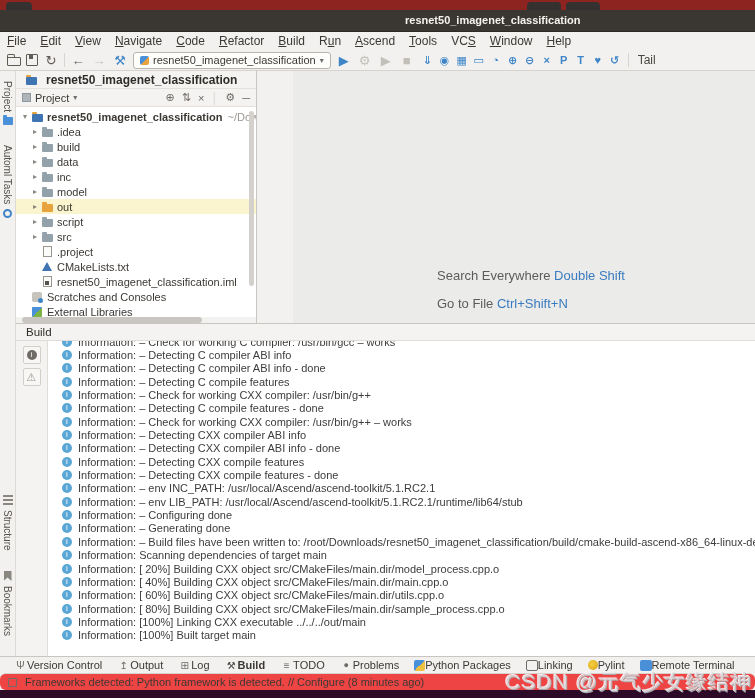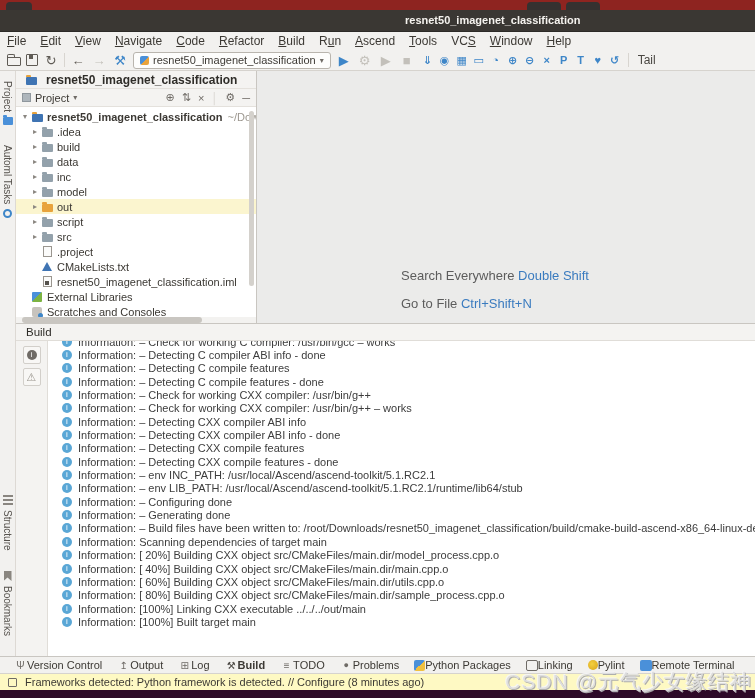--- a/index.html
+++ b/index.html
@@ -93,21 +93,21 @@
   .ic-iml::after { content: ""; position: absolute; bottom: 1px; left: 1px; width: 4px; height: 4px; background: #55524d; }
   .ic-cmake { width: 0; height: 0; border-left: 5px solid transparent; border-right: 5px solid transparent; border-bottom: 9px solid #3f74b3; }
   .ic-libs { width: 10px; height: 10px; background: linear-gradient(135deg, #4a90d9 50%, #7cb342 50%); border-radius: 1px; }
   .ic-scratch { width: 10px; height: 10px; background: #c7c3bd; border-radius: 2px; position: relative; }
   .ic-scratch::after { content: ""; position: absolute; right: -1px; bottom: -1px; width: 5px; height: 5px; border-radius: 50%; background: #3e86c8; }
   .hscroll { position: absolute; bottom: 0; left: 0; right: 0; height: 6px; background: #f3f2f0; }
   .hscroll .thumb { margin-left: 6px; width: 180px; height: 6px; background: #c9c6c1; border-radius: 3px; }
   .vscroll { position: absolute; top: 40px; right: 2px; width: 5px; height: 175px; background: #d4d1cc; border-radius: 3px; }
 
   
-  .editor { flex: 1; background: #ebebea; position: relative; min-width: 0; overflow: hidden; }
+  .editor { flex: 1; background: #ebebea; position: relative; min-width: 0; overflow: hidden; margin-left: 36px; }
   .tips { position: absolute; left: 144px; top: 197px; font-size: 13px; }
   .tip { margin-bottom: 13px; white-space: nowrap; }
   .tip-label { color: #5c5c5c; }
   .tip-key { color: #3a7bbf; }
 
   
   .build-panel { flex: 1; border-top: 1px solid #c9c6c1; background: #fff; display: flex; flex-direction: column; min-height: 0; }
   .bp-header { height: 17px; background: #f4f3f1; border-bottom: 1px solid #e0ddd8; display: flex; align-items: center;
                padding-left: 10px; font-size: 11.5px; color: #2f2d29; flex: none; }
   .bp-body { flex: 1; display: flex; min-height: 0; overflow: hidden; }
@@ -138,22 +138,22 @@
   .bb-log::before { content: "⊞"; }
   .bb-build::before { content: "⚒"; color: #4a4742; }
   .bb-todo::before { content: "≡"; }
   .bb-problems::before { content: "●"; font-size: 9px; }
   .bb-python { background: linear-gradient(135deg, #4a90d9 50%, #f0c040 50%); border-radius: 2px; width: 11px; height: 11px; }
   .bb-terminal { border: 1.5px solid #6f6b66; border-radius: 2px; width: 12px; height: 11px; }
   .bb-pylint { background: radial-gradient(circle at 40% 40%, #f4d03f, #d8a21a); border-radius: 50%; width: 10px; height: 10px; }
   .bb-remote { background: #4a90d9; border-radius: 2px; width: 12px; height: 11px; }
 
   
-  .statusbar { height: 17px; border-top: 1px solid #d6d3ce; background: #fef9c3; display: flex; align-items: center;
-               padding-left: 8px; gap: 8px; font-size: 11px; color: #3c3934; flex: none; white-space: nowrap; }
+  .statusbar { height: 17px; border-top: 1px solid #d6d3ce; background: #ef4444; display: flex; align-items: center;
+               padding-left: 8px; gap: 8px; font-size: 11px; color: #3c3934; flex: none; white-space: nowrap; border-radius: 6px; }
   .sb-ic { width: 9px; height: 9px; border: 1.5px solid #6f6b66; border-radius: 1px; flex: none; }
 
   
   .watermark { position: absolute; right: 3px; bottom: 2px; font-size: 21px; color: #dddddf; opacity: 0.95;
                text-shadow: 1px 1px 0 #aaaaac, -1px -1px 0 #f6f6f8; z-index: 10; letter-spacing: 1px; }
 </style>
 </head>
 <body>
 
 <div class="screen">
@@ -386,32 +386,32 @@
                 <span class="ticon">
                   <span class="ic-iml"></span>
                 </span>
                 <span class="tlabel">resnet50_imagenet_classification.iml</span>
                 <span class="tsuffix"></span>
               </div>
 
               <div class="tree-row lvl0">
                 <span class="chev"></span>
                 <span class="ticon">
-                  <span class="ic-libs"></span>
-                </span>
-                <span class="tlabel">External Libraries</span>
+                  <span class="ic-scratch"></span>
+                </span>
+                <span class="tlabel">Scratches and Consoles</span>
                 <span class="tsuffix"></span>
               </div>
 
               <div class="tree-row lvl0">
                 <span class="chev"></span>
                 <span class="ticon">
-                  <span class="ic-scratch"></span>
-                </span>
-                <span class="tlabel">Scratches and Consoles</span>
+                  <span class="ic-libs"></span>
+                </span>
+                <span class="tlabel">External Libraries</span>
                 <span class="tsuffix"></span>
               </div>
 
           </div>
           <div class="vscroll"></div>
           <div class="hscroll">
               <div class="thumb"></div>
             </div>
         </div>
 
@@ -446,39 +446,43 @@
                 <span class="gi-warn">⚠</span>
               </span>
           </div>
           <div class="bp-log">
 
               <div class="log-line">
                 <span class="info-dot"></span>
                 <span class="log-text">Information: – Check for working C compiler: /usr/bin/gcc – works</span>
               </div>
 
+              <div class="log-line">
+                <span class="info-dot"></span>
+                <span class="log-text">Information: – Detecting C compiler ABI info</span>
+              </div>
 
               <div class="log-line">
                 <span class="info-dot"></span>
                 <span class="log-text">Information: – Detecting C compiler ABI info - done</span>
               </div>
 
               <div class="log-line">
                 <span class="info-dot"></span>
                 <span class="log-text">Information: – Detecting C compile features</span>
               </div>
 
               <div class="log-line">
                 <span class="info-dot"></span>
+                <span class="log-text">Information: – Check for working CXX compiler: /usr/bin/g++</span>
+              </div>
+
+              <div class="log-line">
+                <span class="info-dot"></span>
                 <span class="log-text">Information: – Detecting C compile features - done</span>
-              </div>
-
-              <div class="log-line">
-                <span class="info-dot"></span>
-                <span class="log-text">Information: – Check for working CXX compiler: /usr/bin/g++</span>
               </div>
 
               <div class="log-line">
                 <span class="info-dot"></span>
                 <span class="log-text">Information: – Check for working CXX compiler: /usr/bin/g++ – works</span>
               </div>
 
               <div class="log-line">
                 <span class="info-dot"></span>
                 <span class="log-text">Information: – Detecting CXX compiler ABI info</span>

